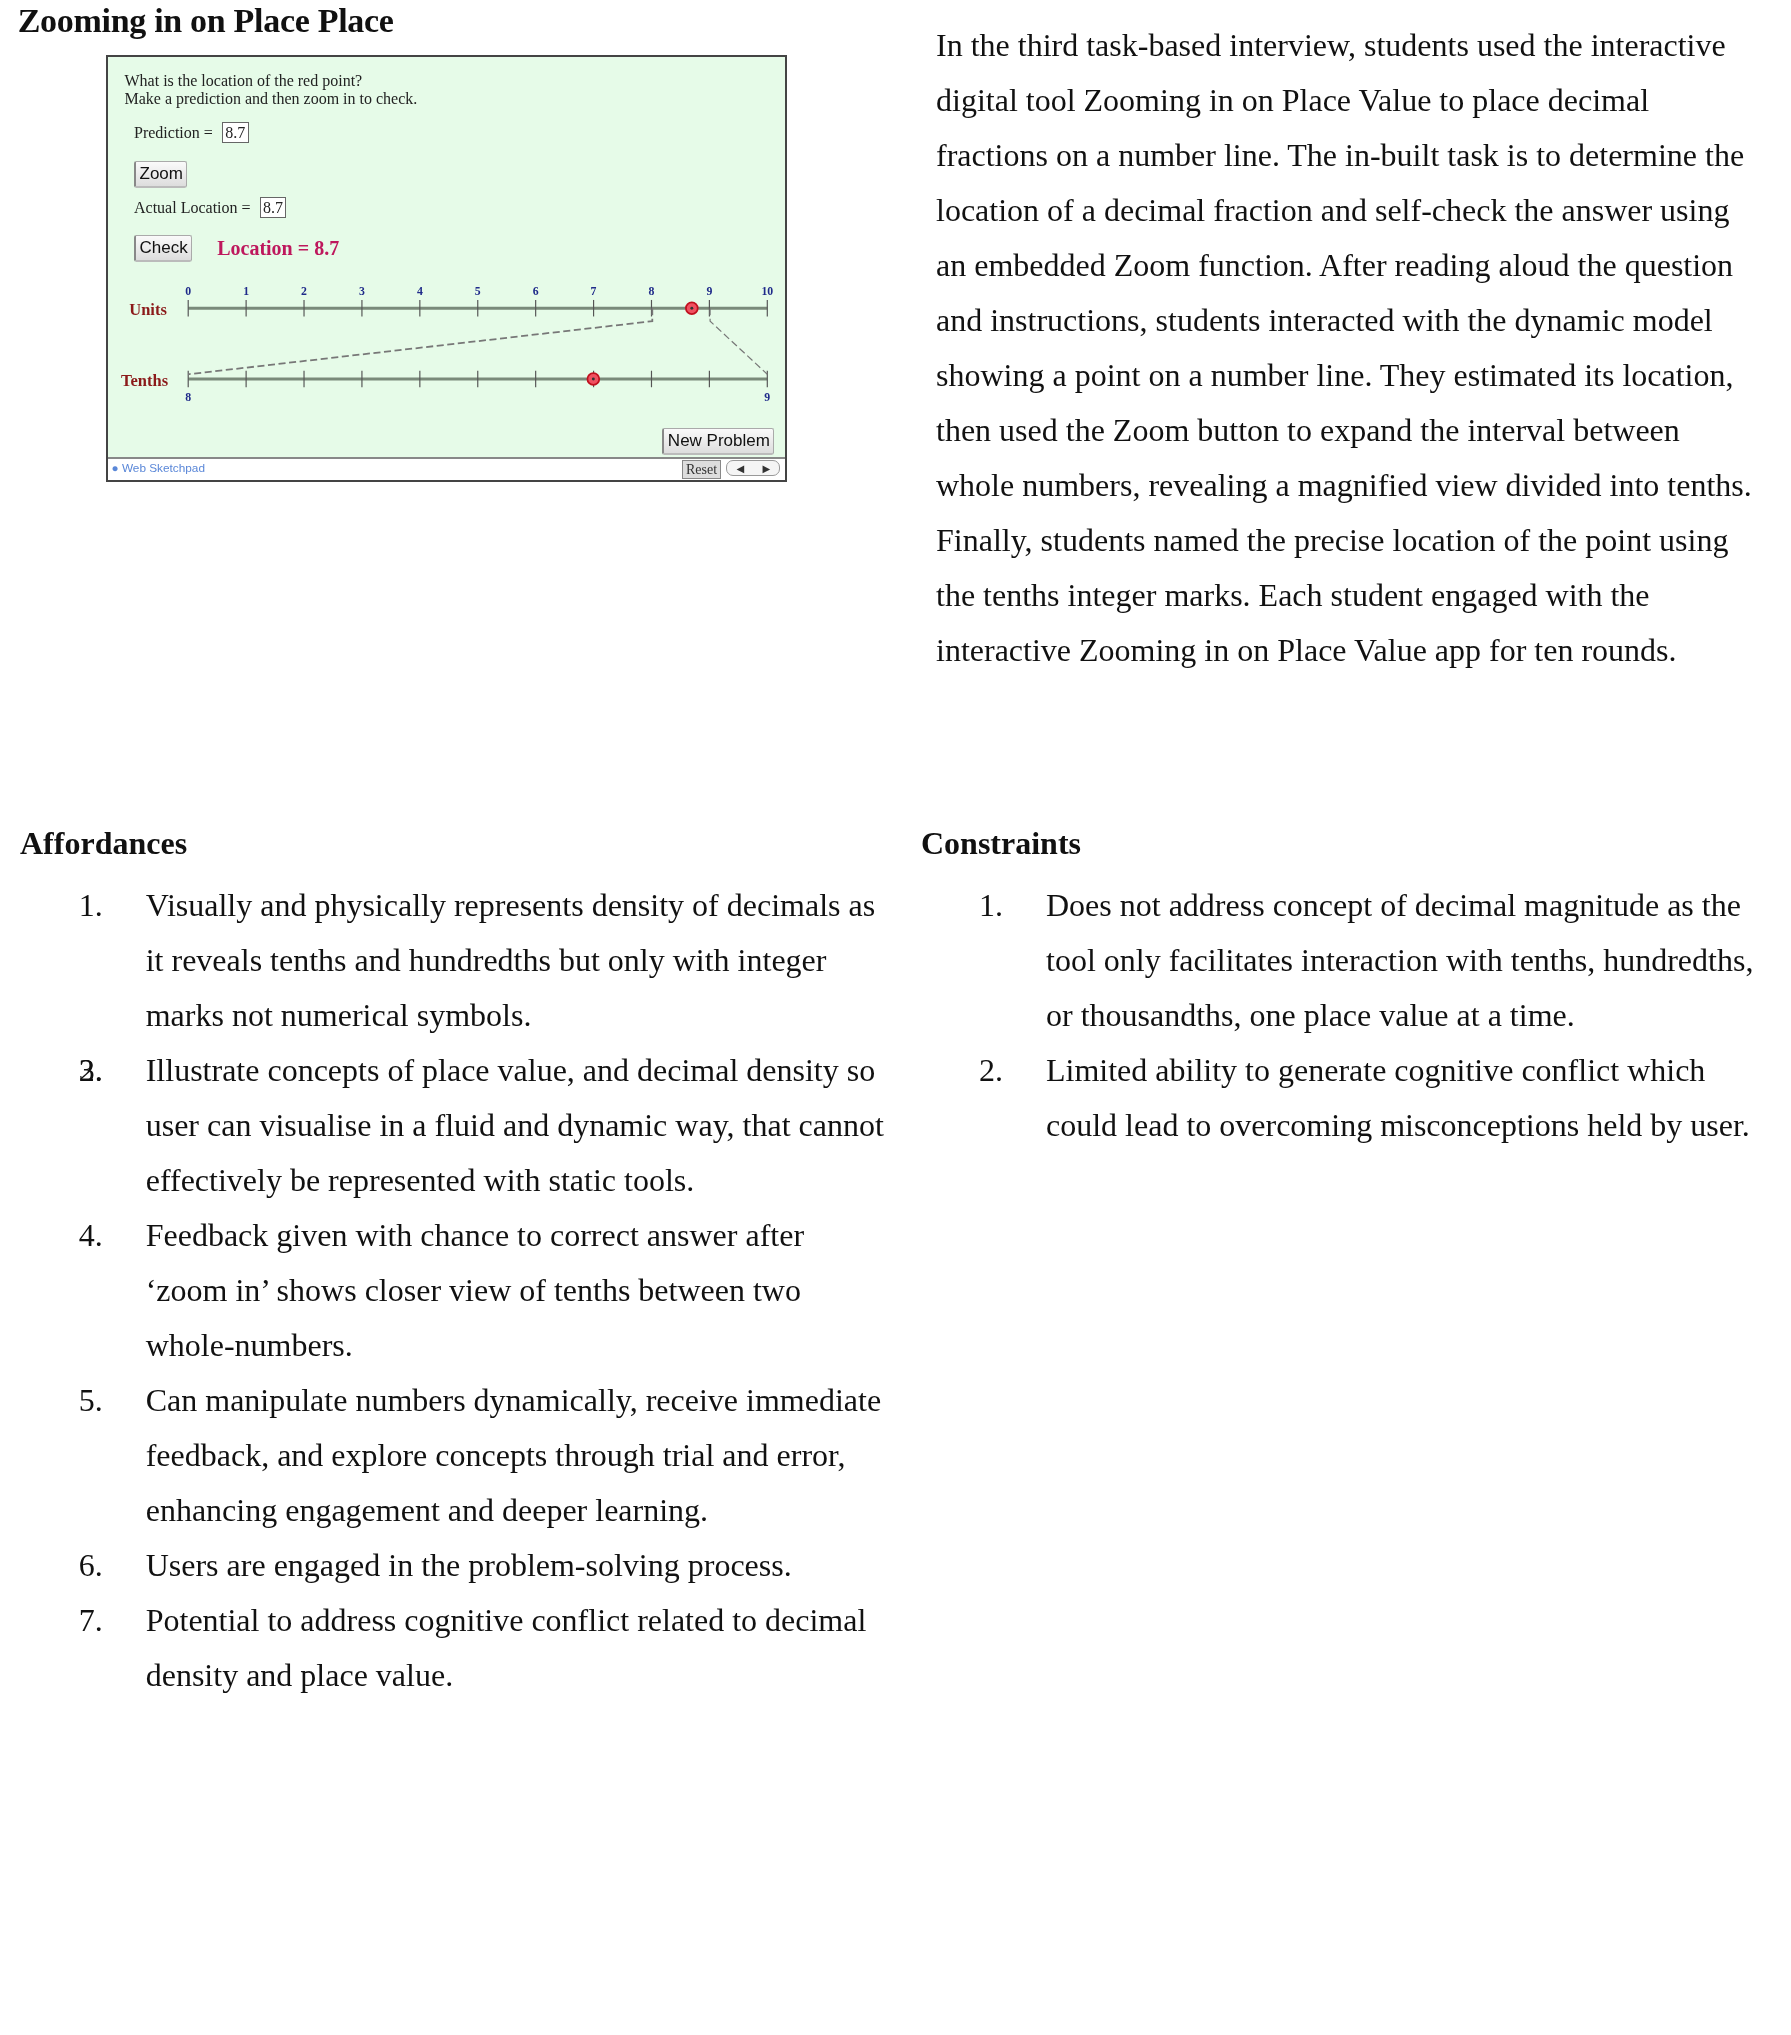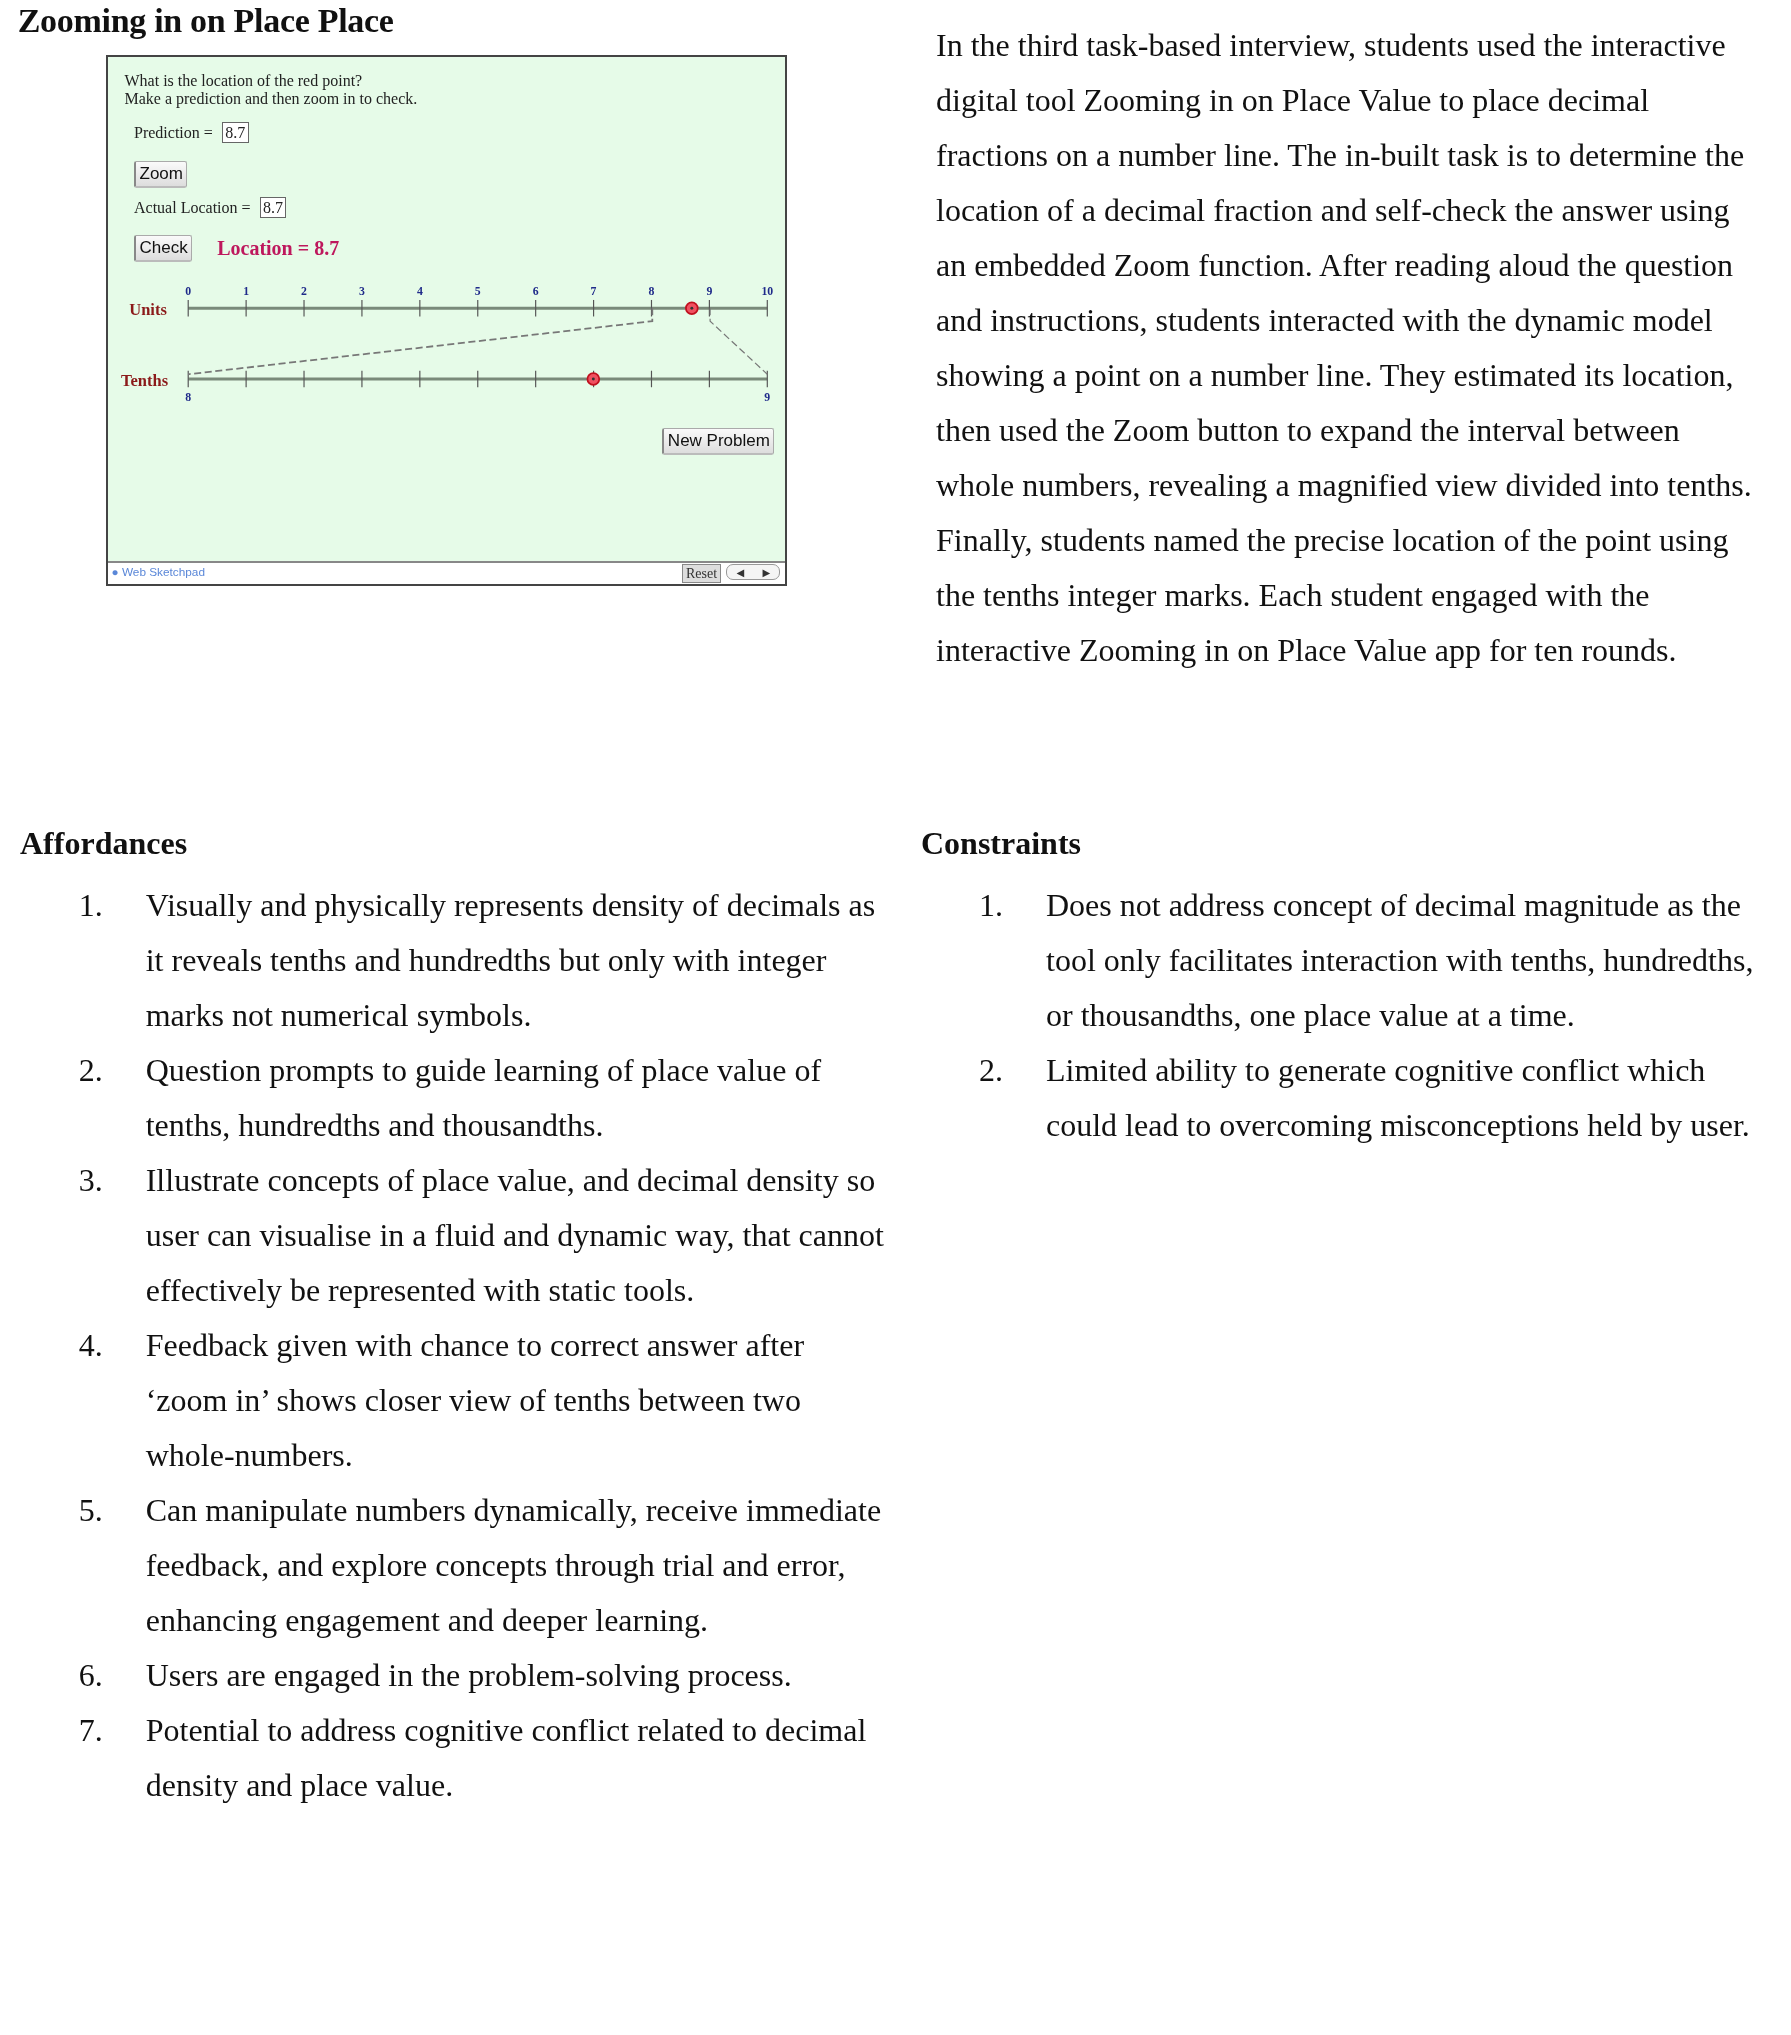--- a/index.html
+++ b/index.html
@@ -1,20 +1,20 @@
 <!DOCTYPE html>
 <html style="font-size:9.4px"><head>
 <meta charset="utf-8">
 <style>
   html, body { margin:0; padding:0; background:#ffffff; }
   body { width:1791px; height:2035px; position:relative; overflow:hidden;
          font-family:"Liberation Serif","DejaVu Serif",serif; color:#111; }
   .title { position:absolute; left:17.7px; top:2.4px; font-size:34px; font-weight:bold; letter-spacing:-0.3px; }
   
-  .app { position:absolute; left:106px; top:55px; width:681px; height:531px;
+  .app { position:absolute; left:106px; top:55px; width:681px; height:427px;
          border:2.4px solid #444; background:#e6fbe8; box-sizing:border-box; }
   .app .q { position:absolute; left:16.5px; top:15.3px; font-size:16px; line-height:18px; color:#222; }
   .app .row { position:absolute; left:26px; font-size:16px; color:#222; display:flex; align-items:center; gap:9px; }
   .app .box { display:inline-block; border:1.2px solid #666; background:#fff; padding:0.6px 2.4px; font-size:16px; }
   .app .btn { display:inline-block; border:0.6px solid #aaa; border-left:2.9px solid #888; border-bottom:2.4px solid #bbb;
               background:linear-gradient(#fafafa,#ddd); padding:1.8px 3.5px; font-family:Liberation Sans, sans-serif;
               font-size:17px; color:#111; border-radius:2.4px; cursor:pointer; }
   .app .red { color:#be185d; font-weight:bold; font-size:20px; margin-left:16px; }
   .app svg { position:absolute; left:0; top:0; }
   .app .newprob { position:absolute; right:10.6px; top:371px; }
@@ -132,21 +132,21 @@
   </div>
 </div>
 
 <div class="para">
   <p>In the third task-based interview, students used the interactive digital tool Zooming in on Place Value to place decimal fractions on a number line. The in-built task is to determine the location of a decimal fraction and self-check the answer using an embedded Zoom function. After reading aloud the question and instructions, students interacted with the dynamic model showing a point on a number line. They estimated its location, then used the Zoom button to expand the interval between whole numbers, revealing a magnified view divided into tenths. Finally, students named the precise location of the point using the tenths integer marks. Each student engaged with the interactive Zooming in on Place Value app for ten rounds.</p>
 </div>
 
 <div class="h2" style="left:20px; top:825px;">Affordances</div>
 <ol class="list" id="aff-list" style="left:17.7px; top:878px; width:872px;">
     <li><span class="num">1.</span><span>Visually and physically represents density of decimals as it reveals tenths and hundredths but only with integer marks not numerical symbols.</span></li>
-    <li><span class="num">2.</span><span>Question prompts to guide learning of place value of tenths, hundredths and thousandths.</span></li>
+    <li><span class="num">2.</span></li>
     <li><span class="num">3.</span><span>Illustrate concepts of place value, and decimal density so user can visualise in a fluid and dynamic way, that cannot effectively be represented with static tools.</span></li>
     <li><span class="num">4.</span><span>Feedback given with chance to correct answer after ‘zoom in’ shows closer view of tenths between two whole-numbers.</span></li>
     <li><span class="num">5.</span><span>Can manipulate numbers dynamically, receive immediate feedback, and explore concepts through trial and error, enhancing engagement and deeper learning.</span></li>
     <li><span class="num">6.</span><span>Users are engaged in the problem-solving process.</span></li>
     <li><span class="num">7.</span><span>Potential to address cognitive conflict related to decimal density and place value.</span></li>
   </ol>
 
 <div class="h2" style="left:921px; top:825px;">Constraints</div>
 <ol class="list" id="con-list" style="left:918px; top:878px; width:861px;">
     <li><span class="num">1.</span><span>Does not address concept of decimal magnitude as the tool only facilitates interaction with tenths, hundredths, or thousandths, one place value at a time.</span></li>

